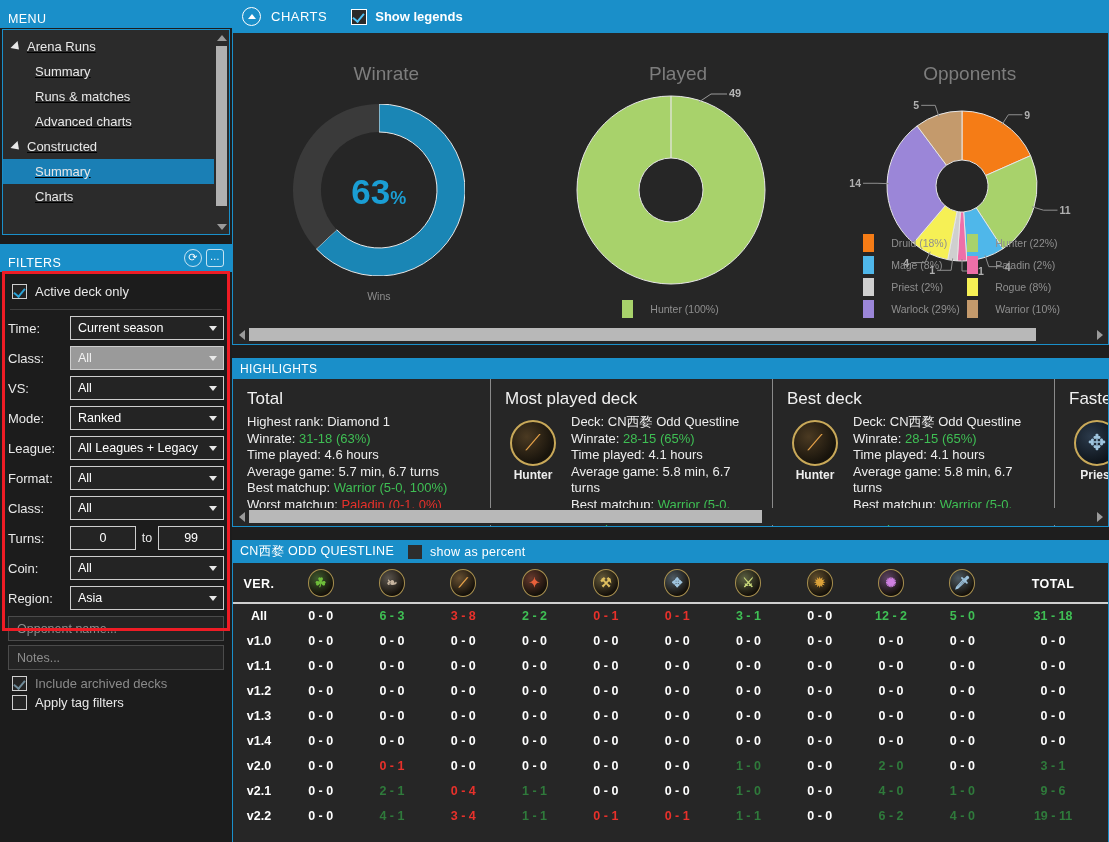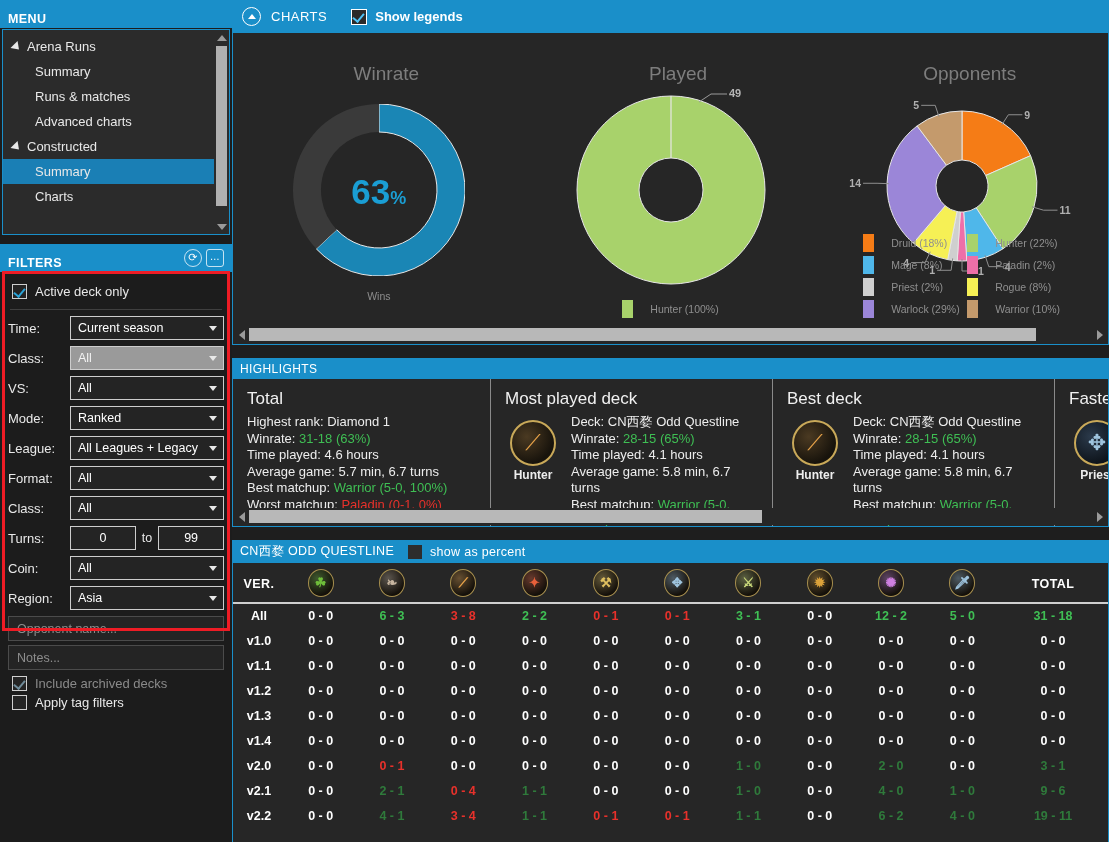--- a/index.html
+++ b/index.html
@@ -14,35 +14,35 @@
   
   .left-col {
     position: absolute; left: 0; top: 0; width: 232px; height: 842px;
     background: #1c1c1c;
   }
   .panel-header {
     background: #1a8fc9; color: #ffffff;
     font-size: 12.5px; letter-spacing: .4px;
     height: 28px; display: flex; align-items: center; padding: 0 8px;
   }
-  .panel-header .ph-title { font-weight: 700; margin-top: 10px; }
+  .panel-header .ph-title { font-weight: 400; margin-top: 10px; }
   .hdr-icons { margin-left: auto; display: flex; gap: 4px; align-items: center; }
   .hdr-ico {
     width: 18px; height: 18px; border-radius: 50%;
     border: 1.6px solid rgba(255,255,255,.75);
     color: #fff; font-size: 11px; line-height: 15px; text-align: center;
   }
   .hdr-ico.sq { border-radius: 3px; font-size: 10px; line-height: 14px; }
 
   
   .menu-box {
     position: absolute; left: 2px; top: 29px; width: 228px; height: 206px;
     border: 1px solid #1a8fc9; background: #2b2b2b; overflow: hidden;
   }
-  .tree { padding: 4px 5px 0 0; position: relative; }
+  .tree { padding: 4px 5px 0 0; position: relative; text-decoration: underline; }
   .tree-item {
     height: 25px; display: flex; align-items: center;
     color: #e8e8e8; font-size: 13px; padding-left: 10px; cursor: default;
   }
   .tree-item.child { padding-left: 32px; }
   .tree-item.selected { background: #1a7fb5; }
   .caret {
     width: 0; height: 0; margin-right: 7px;
     border-top: 5px solid transparent; border-bottom: 5px solid transparent;
     border-left: 7px solid #e8e8e8;

